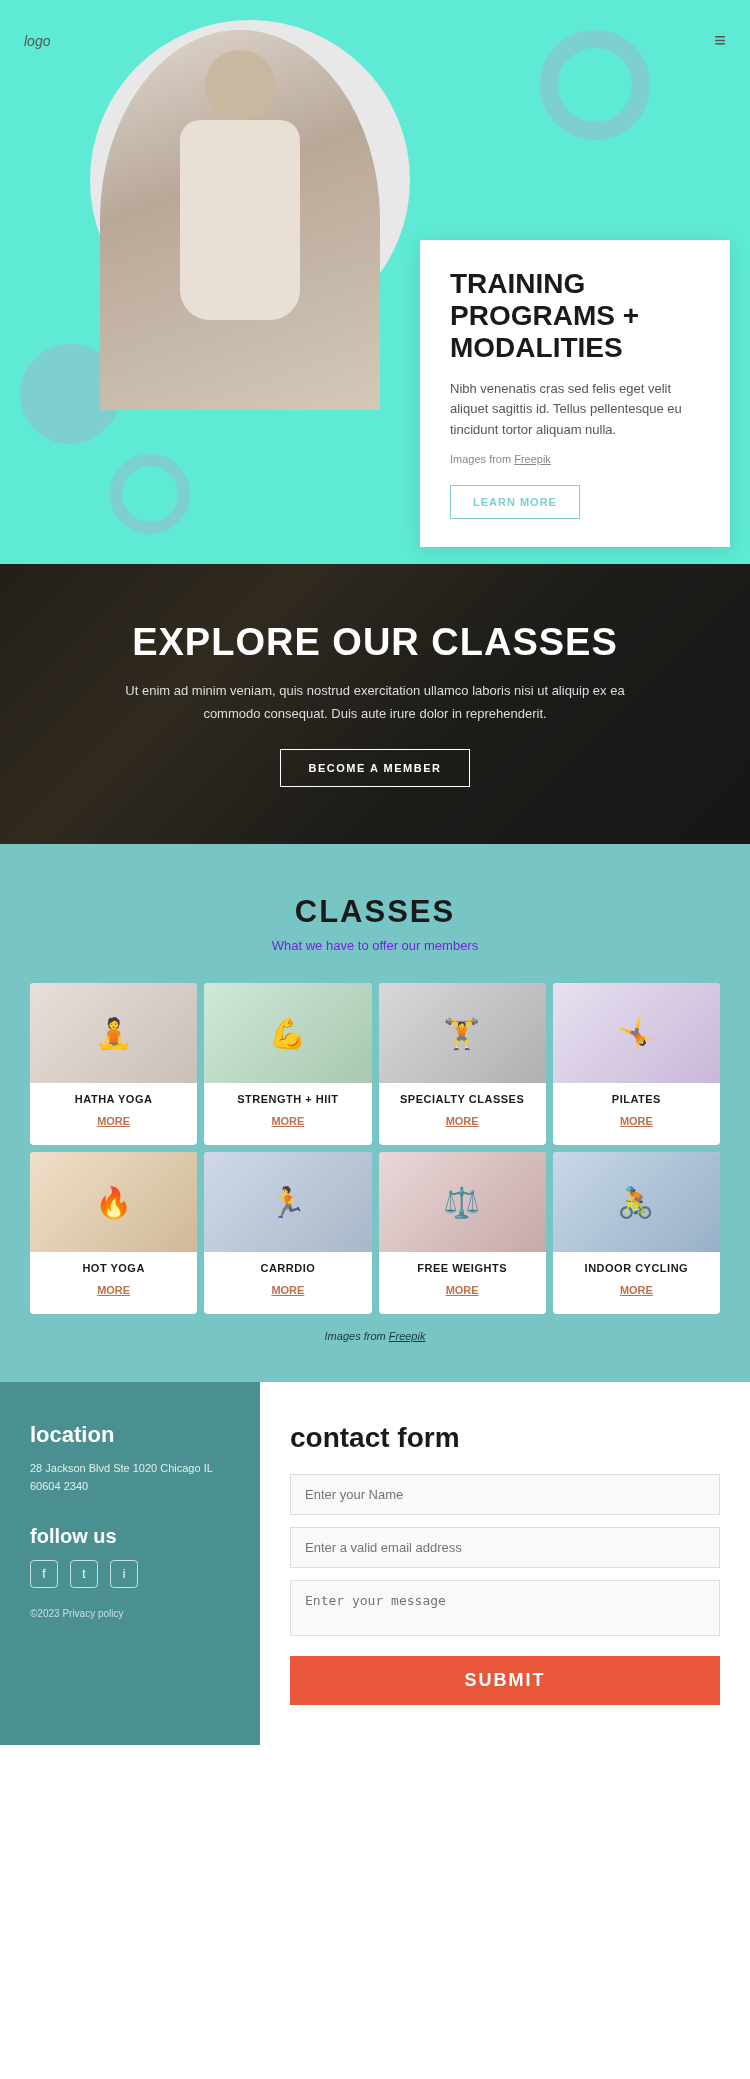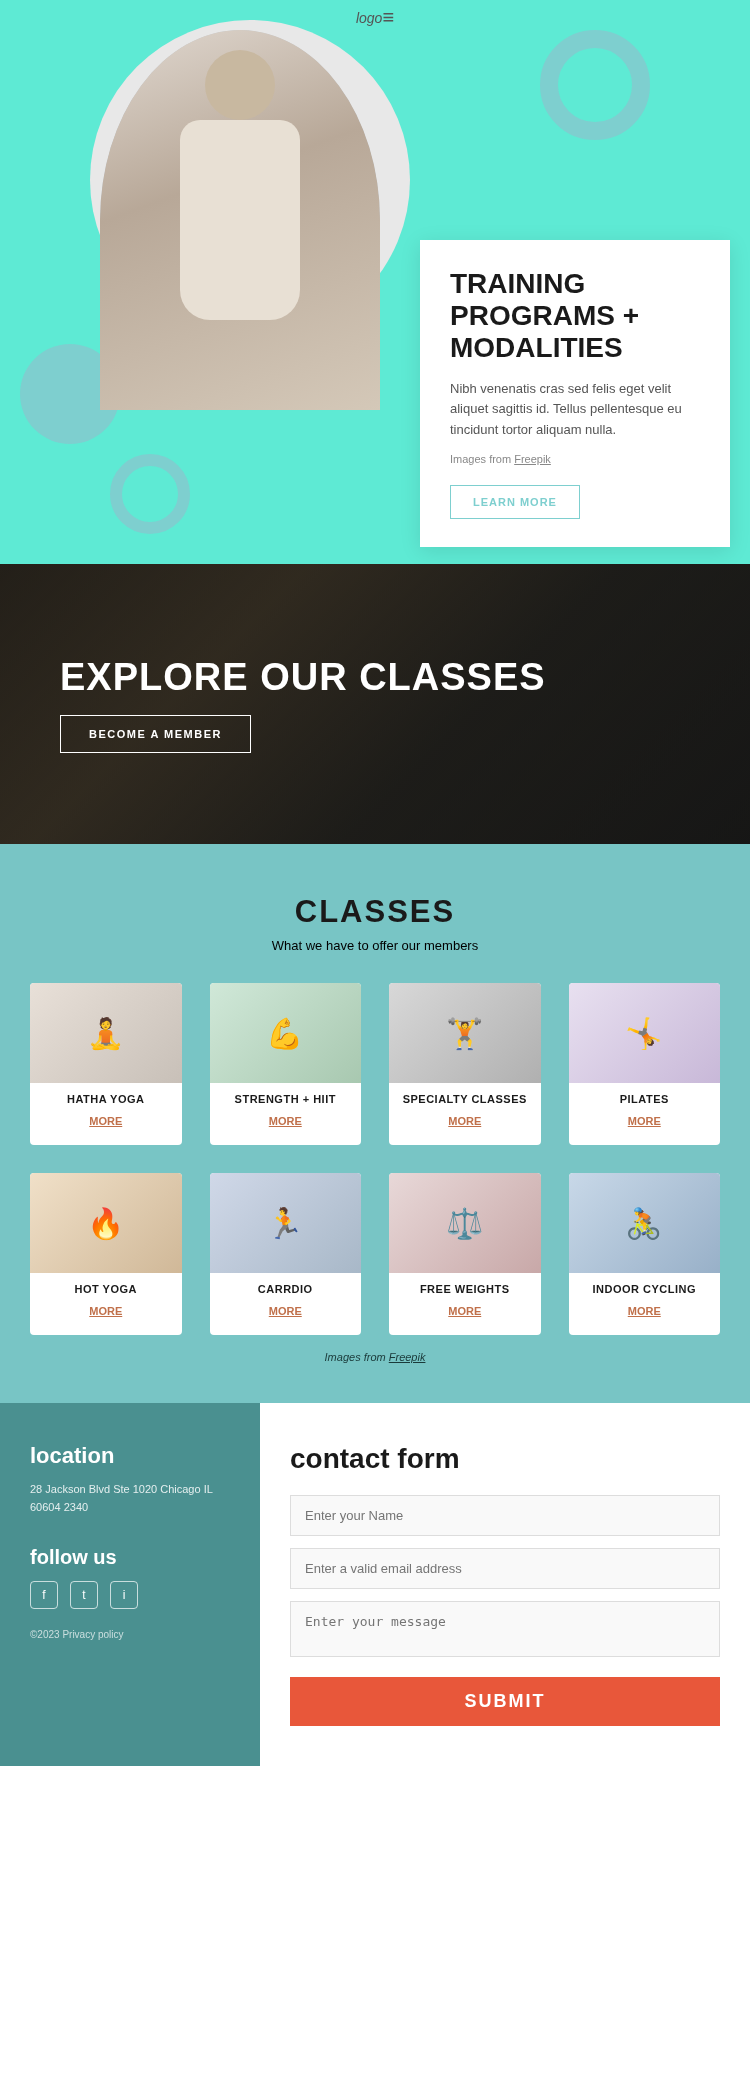--- a/index.html
+++ b/index.html
@@ -1,21 +1,21 @@
 <!DOCTYPE html>
 <html><head>
   <meta charset="utf-8">
   <style>
     * { box-sizing: border-box; margin: 0; padding: 0; }
     body { font-family: 'Arial', sans-serif; width: 750px; background: #fff; overflow-x: hidden; }
 
     
     .header {
-      display: flex; justify-content: center; align-items: center;
-      padding: 6px 24px; position: absolute; top: 0; left: 0; width: 100%; z-index: 10;
+      display: flex; justify-content: space-between; align-items: center;
+      padding: 29px 24px; position: absolute; top: 0; left: 0; width: 100%; z-index: 10;
     }
     .header-logo { font-size: 14px; color: #555; font-style: italic; }
     .header-menu { font-size: 20px; color: #555; cursor: pointer; }
 
     
     .hero {
       position: relative; height: 564px; background: #5eead4; overflow: hidden;
     }
     .hero-circle-large {
       position: absolute; top: 20px; left: 90px;
@@ -78,21 +78,21 @@
       border: 1.5px solid #7ecfcf; color: #7ecfcf;
       font-size: 11px; font-weight: 700; letter-spacing: 1px;
       text-transform: uppercase; cursor: pointer; background: transparent;
     }
 
     
     .explore-section {
       position: relative; height: 280px;
       background: linear-gradient(rgba(20,20,20,0.6), rgba(20,20,20,0.6)),
         linear-gradient(135deg, #3a3020 0%, #5a4a30 30%, #2a2820 60%, #1a1a18 100%);
-      display: flex; flex-direction: column; align-items: flex-start; justify-content: center;
+      display: flex; flex-direction: column; align-items: center; justify-content: center;
       text-align: center; padding: 30px 60px;
     }
     .explore-section h2 {
       font-size: 38px; font-weight: 900; color: #fff;
       text-transform: uppercase; margin-bottom: 16px; letter-spacing: 1px;
     }
     .explore-section p { font-size: 13px; color: #ddd; line-height: 1.7; margin-bottom: 24px; max-width: 500px; }
     .btn-member {
       display: inline-block; padding: 12px 28px;
       border: 1.5px solid #fff; color: #fff;
@@ -102,24 +102,24 @@
 
     
     .classes-section {
       background: #78c5c5; padding: 50px 30px 40px;
       text-align: center;
     }
     .classes-section h2 {
       font-size: 31px; font-weight: 900; color: #1a1a1a;
       text-transform: uppercase; letter-spacing: 2px; margin-bottom: 8px;
     }
-    .classes-section .subtitle { font-size: 13px; color: #000000; margin-bottom: 30px; }
+    .classes-section .subtitle { font-size: 13px; color: #6d28d9; margin-bottom: 30px; }
     .classes-grid {
       display: grid; grid-template-columns: repeat(4, 1fr);
-      gap: 28px; margin-bottom: 16px;
+      gap: 7px; margin-bottom: 16px;
     }
     .class-card {
       background: #fff; border-radius: 4px; overflow: hidden;
       padding-bottom: 16px;
     }
     .class-img-placeholder {
       width: 100%; height: 100px; margin-bottom: 10px;
     }
     .class-card h4 {
       font-size: 11px; font-weight: 700; color: #1a1a1a;
@@ -212,20 +212,21 @@
     <p>Nibh venenatis cras sed felis eget velit aliquet sagittis id. Tellus pellentesque eu tincidunt tortor aliquam nulla.</p>
     <p class="freepik-note">
       Images from <a>Freepik</a>
     </p>
     <button class="btn-learn-more">LEARN MORE</button>
   </div>
 </section>
 
 <section class="explore-section">
   <h2>EXPLORE OUR CLASSES</h2>
+  <p>Ut enim ad minim veniam, quis nostrud exercitation ullamco laboris nisi ut aliquip ex ea commodo consequat. Duis aute irure dolor in reprehenderit.</p>
   <button class="btn-member">BECOME A MEMBER</button>
 </section>
 
 <section class="classes-section">
   <h2>CLASSES</h2>
   <p class="subtitle">What we have to offer our members</p>
   <div class="classes-grid" id="classes-grid-1">
       <div class="class-card">
       <div class="class-img-placeholder img-hatha-yoga"></div>
       <h4>HATHA YOGA</h4>

